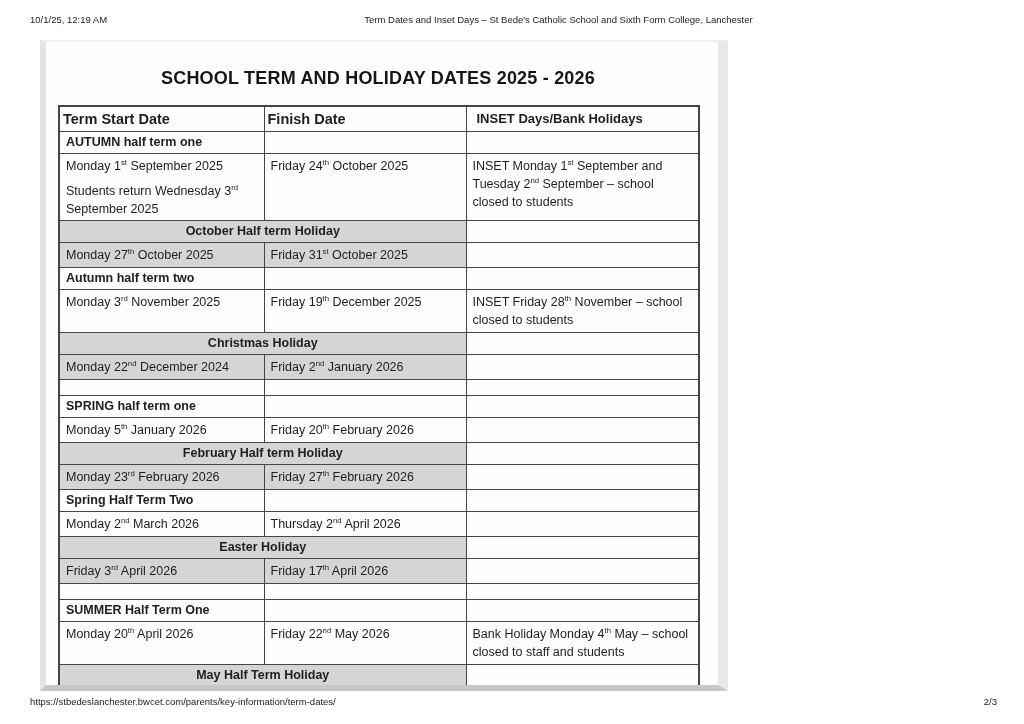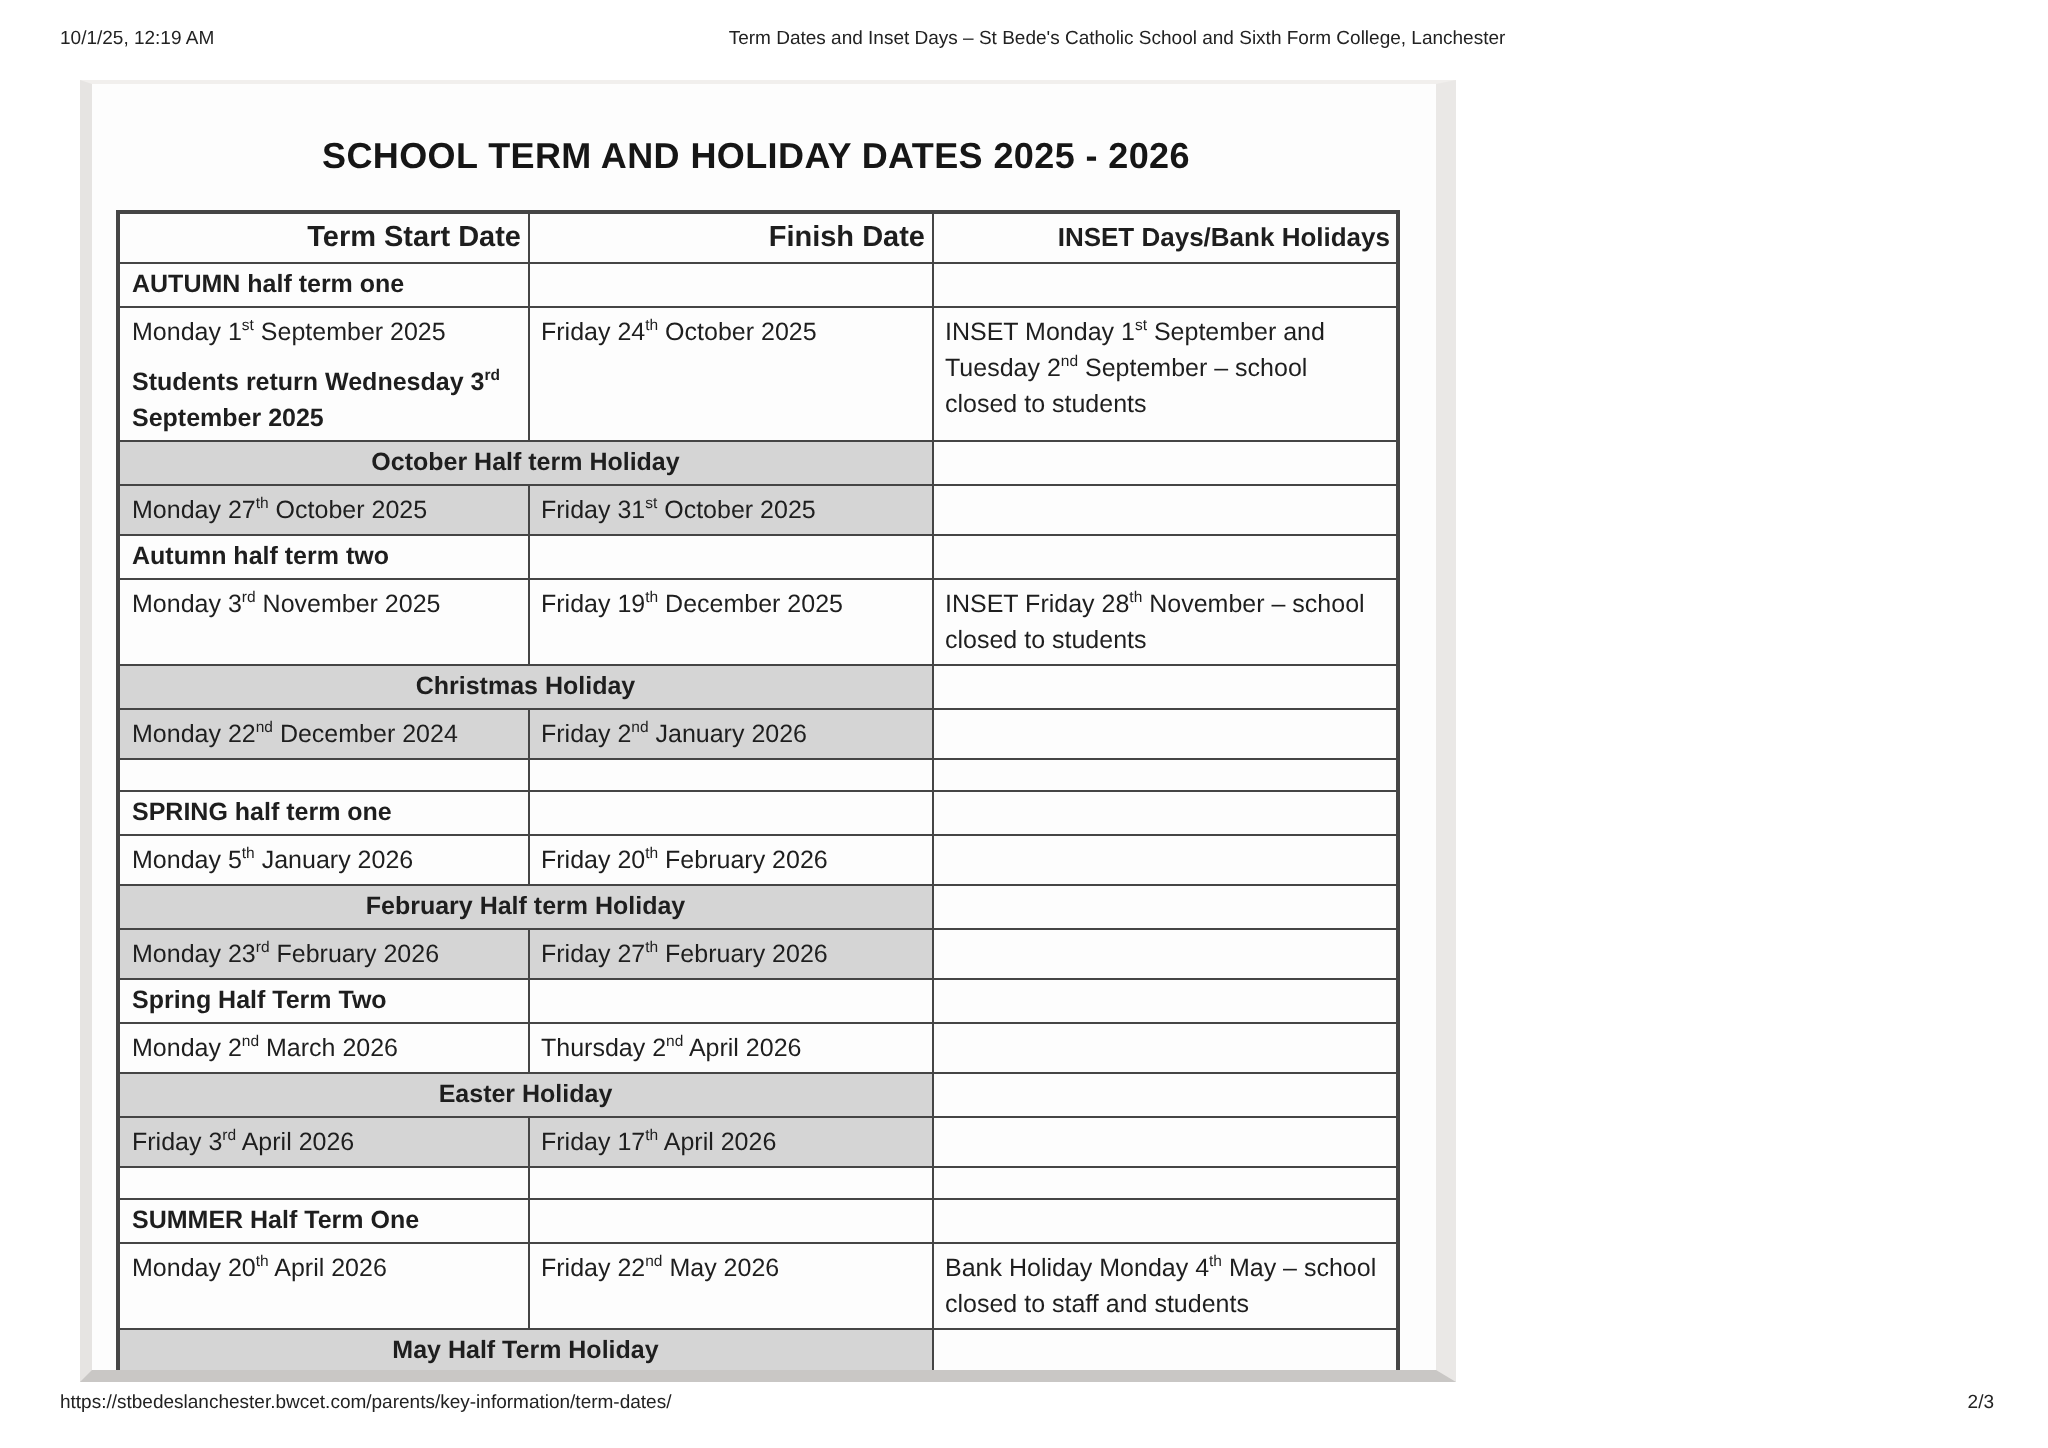--- a/index.html
+++ b/index.html
@@ -26,36 +26,36 @@
 
   
   table.term-table { margin:13px 0 0 12px; width:640px; border-collapse:collapse;
     table-layout:fixed; font-size:12.5px; color:var(--text,#1e1e1e); }
   .term-table th, .term-table td { border:1.5px solid var(--border,#454545); }
   .term-table { border:2px solid var(--border,#454545); }
 
   col.w0 { width:205px; } col.w1 { width:202px; } col.w2 { width:233px; }
 
   thead tr { height:25px; }
-  th { text-align:right; vertical-align:middle; padding:2px 3px; font-weight:700; }
+  th { text-align:left; vertical-align:middle; padding:2px 3px; font-weight:700; }
   th.col0, th.col1 { font-size:14.5px; }
   th.col2 { font-size:13px; padding-left:10px;margin-left:24px; }
 
   td { vertical-align:top; padding:3px 6px 2px 6px; line-height:1.45; }
   .row-data  { height:25px; }
   .row-label { height:19px; }
   .row-section { height:19px; }
   .row-empty { height:16px; }
 
   .row-label td.c0 { font-weight:700; vertical-align:middle; padding-top:1px; }
   .row-section td.c01 { font-weight:700; text-align:center; vertical-align:middle;
     padding-top:1px; background:var(--shade,#d5d5d5); }
   tr.shaded td.c0, tr.shaded td.c1 { background:var(--shade,#d5d5d5);margin-top:23px; }
 
-  .note { margin-top:7px; font-weight:700; }
+  .note { margin-top:7px; font-weight:400; }
   sup { font-size:0.62em; line-height:0; }
 </style>
 </head>
 <body>
 
 <div class="print-header">
   <span class="ph-datetime">10/1/25, 12:19 AM</span>
   <span class="ph-title">Term Dates and Inset Days – St Bede's Catholic School and Sixth Form College, Lanchester</span>
 </div>
 

